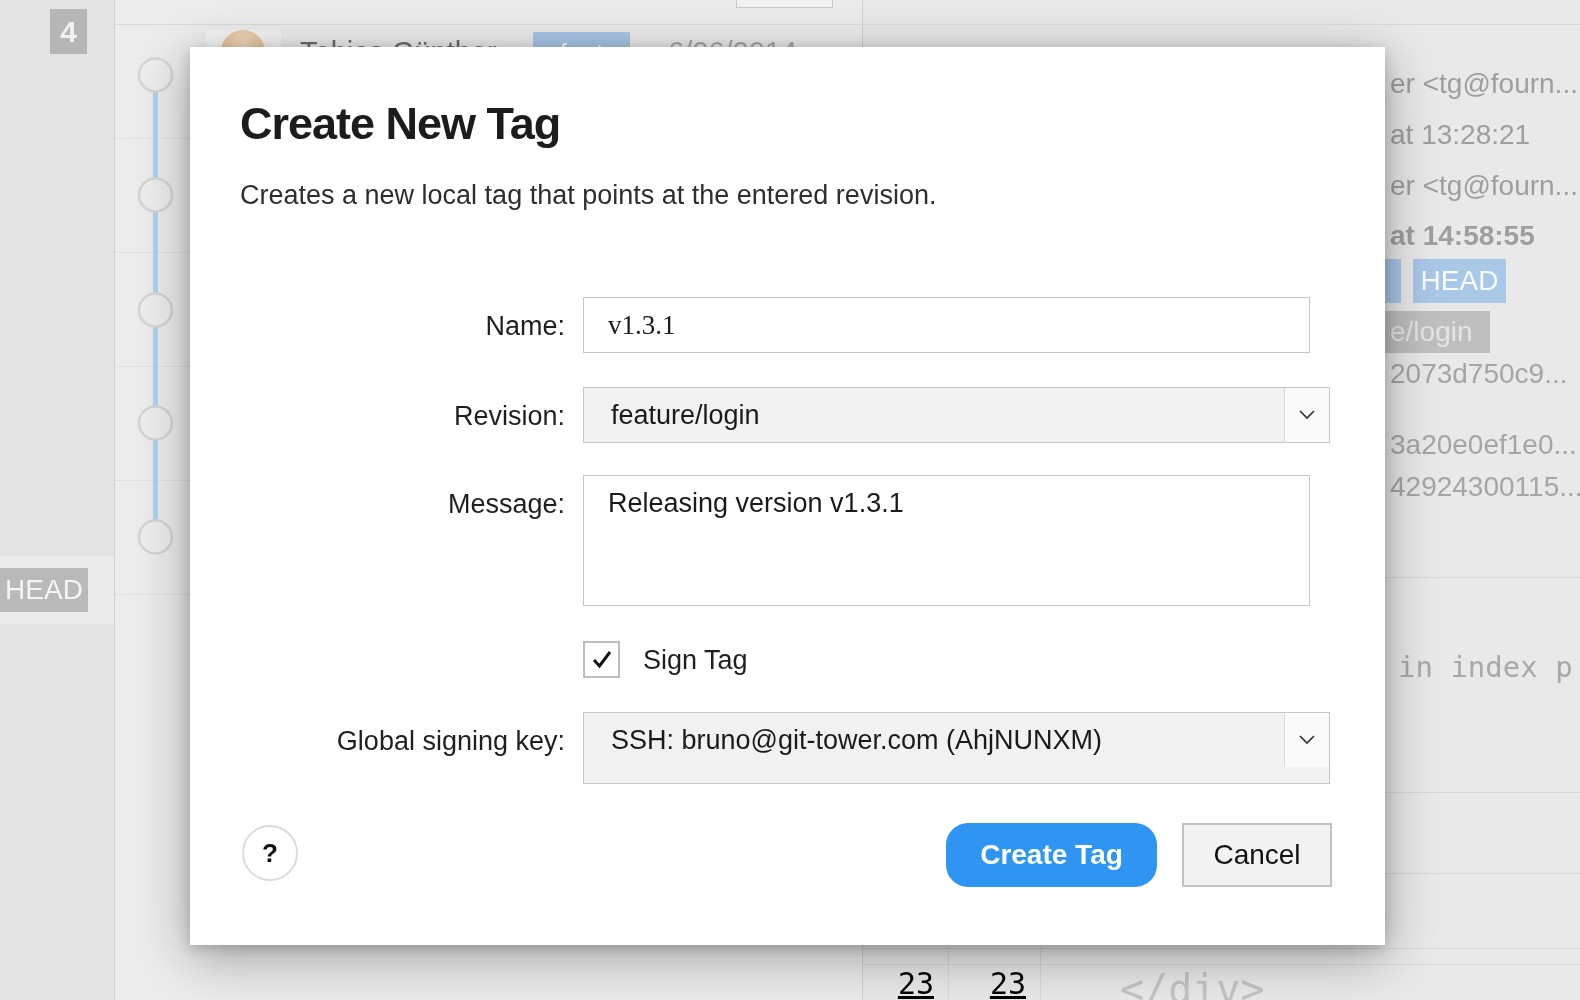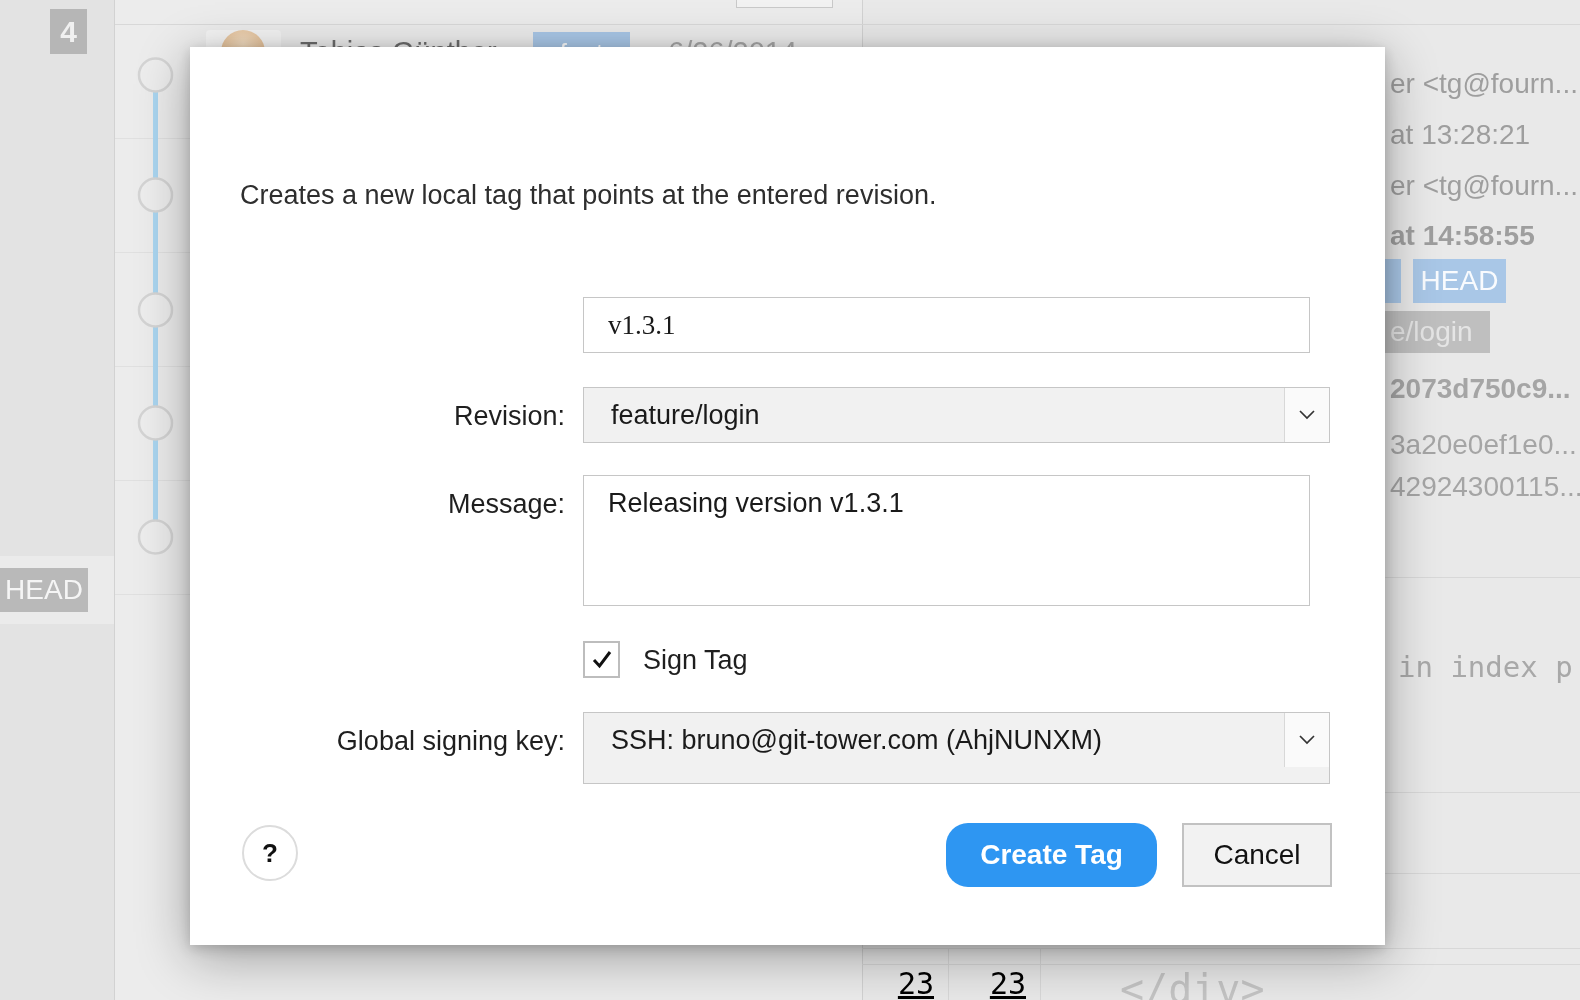--- a/index.html
+++ b/index.html
@@ -103,42 +103,44 @@
     <div class="abs head-row-hl"></div>
     <div class="abs head-badge-left">HEAD</div>
 
     <div class="abs detail-line" style="top:68px;">er &lt;tg@fourn...</div>
     <div class="abs detail-line" style="top:119px;">at 13:28:21</div>
     <div class="abs detail-line" style="top:170px;">er &lt;tg@fourn...</div>
     <div class="abs detail-line" style="top:220px;font-weight:bold;">at 14:58:55</div>
     <div class="abs partial-blue-badge"></div>
     <div class="abs head-badge-right">HEAD</div>
     <div class="abs elogin-badge">e/login</div>
-    <div class="abs hash-line" style="top:373px;font-weight:bold;">2073d750c9...</div>
+    <div class="abs hash-line" style="top:358px;">2073d750c9...</div>
     <div class="abs hash-line" style="top:421px;margin-top:8px;">3a20e0ef1e0...</div>
     <div class="abs hash-line" style="top:471px;">42924300115...</div>
     <div class="abs hdiv" style="left:863px;top:577px;width:717px;"></div>
     <div class="abs diff-fragment mono">in index p</div>
     <div class="abs hdiv" style="left:863px;top:792px;width:717px;"></div>
     <div class="abs hdiv" style="left:863px;top:873px;width:717px;"></div>
 
     <div>
       <div class="abs hdiv" style="left:862px;top:948px;width:718px;"></div>
       <div class="abs hdiv" style="left:862px;top:964px;width:718px;"></div>
       <div class="abs vdiv" style="left:948px;top:948px;height:52px;background:#d8d8d8;"></div>
       <div class="abs vdiv" style="left:1040px;top:948px;height:52px;background:#d8d8d8;"></div>
       <div class="abs diff-num mono" style="left:862px;width:72px;">23</div>
       <div class="abs diff-num mono" style="left:948px;width:78px;">23</div>
       <div class="abs diff-code mono">&lt;/div&gt;</div>
     </div>
   </div>
 
   <div class="abs dialog">
+    <div class="abs dlg-title">Create New Tag</div>
     <div class="abs dlg-subtitle">Creates a new local tag that points at the entered revision.</div>
 
+    <div class="abs fld-label" style="top:264px;">Name:</div>
     <input class="abs text-input" style="top: 250px;" type="text" value="v1.3.1">
 
     <div class="abs fld-label" style="top:354px;">Revision:</div>
     <div class="abs fld-label" style="top:442px;">Message:</div>
 
     <div class="abs combo" style="top:340px;">
       <span class="combo-text">feature/login</span>
       <span class="combo-btn">
         <svg width="16" height="10" viewBox="0 0 16 10">
           <polyline points="1,1 8,8 15,1" fill="none" stroke="#333" stroke-width="1.7"></polyline>

